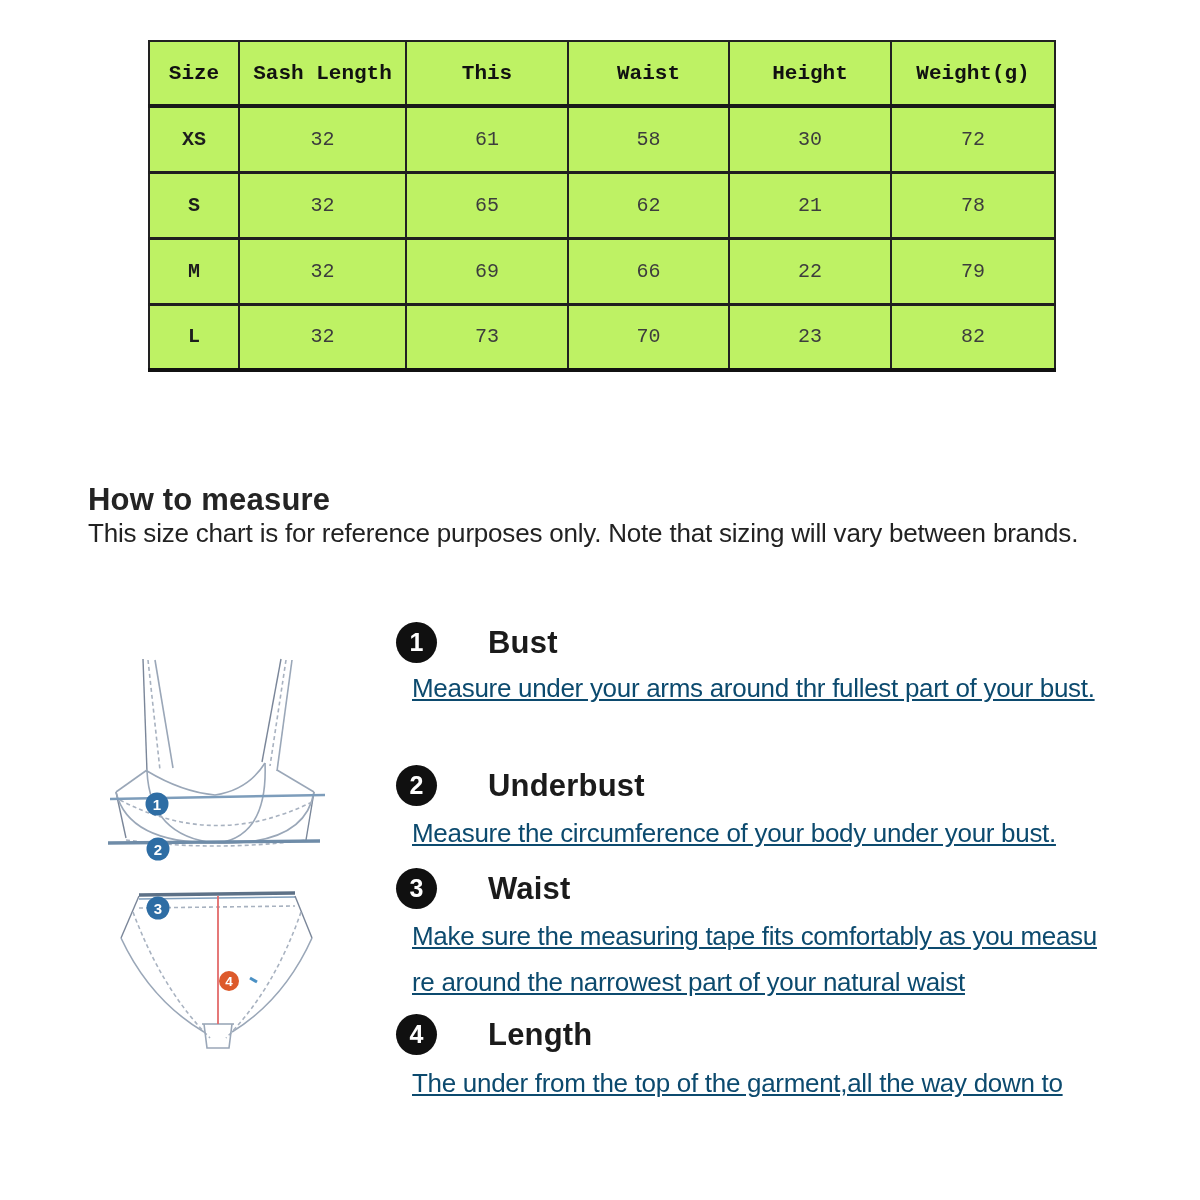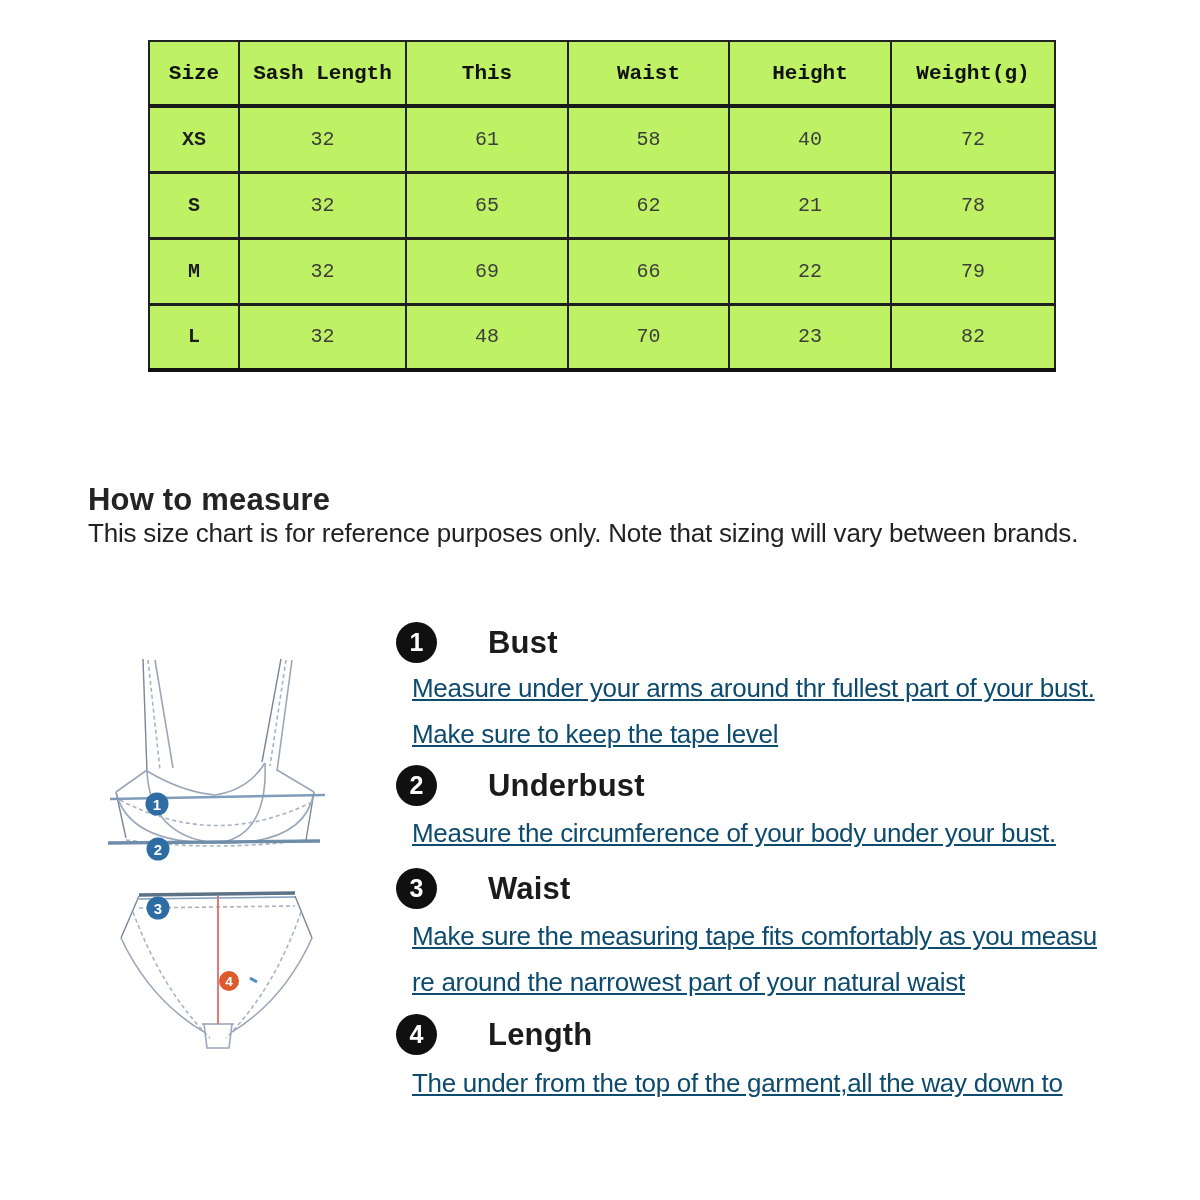--- a/index.html
+++ b/index.html
@@ -101,21 +101,21 @@
         <th>Height</th>
         <th>Weight(g)</th>
       </tr>
     </thead>
     <tbody>
       <tr>
         <td class="size-cell">XS</td>
         <td>32</td>
         <td>61</td>
         <td>58</td>
-        <td>40</td>
+        <td>30</td>
         <td>72</td>
       </tr>
       <tr>
         <td class="size-cell">S</td>
         <td>32</td>
         <td>65</td>
         <td>62</td>
         <td>21</td>
         <td>78</td>
       </tr>
@@ -123,21 +123,21 @@
         <td class="size-cell">M</td>
         <td>32</td>
         <td>69</td>
         <td>66</td>
         <td>22</td>
         <td>79</td>
       </tr>
       <tr>
         <td class="size-cell">L</td>
         <td>32</td>
-        <td>48</td>
+        <td>73</td>
         <td>70</td>
         <td>23</td>
         <td>82</td>
       </tr>
     </tbody>
   </table>
 
   <div class="htm-heading">How to measure</div>
   <div class="htm-note">This size chart is for reference purposes only. Note that sizing will vary between brands.</div>
 
@@ -201,21 +201,20 @@
     <g>
       <circle cx="149" cy="331" r="10" fill="#dd5a2b"></circle>
       <text x="149" y="336" text-anchor="middle" font-size="13.5" font-weight="bold" fill="#ffffff">4</text>
     </g>
   </svg>
 
   <div class="sec-badge" style="top:622px">1</div>
   <div class="sec-title" style="top:625px">Bust</div>
   <div class="sec-text" style="top:665px">
     <div>Measure under your arms around thr fullest part of your bust.</div>
-    <div>Make sure to keep the tape level</div>
   </div>
 
   <div class="sec-badge" style="top:765px">2</div>
   <div class="sec-title" style="top:768px">Underbust</div>
   <div class="sec-text" style="top:810px">
     <div>Measure the circumference of your body under your bust.</div>
   </div>
 
   <div class="sec-badge" style="top:868px">3</div>
   <div class="sec-title" style="top:871px">Waist</div>

